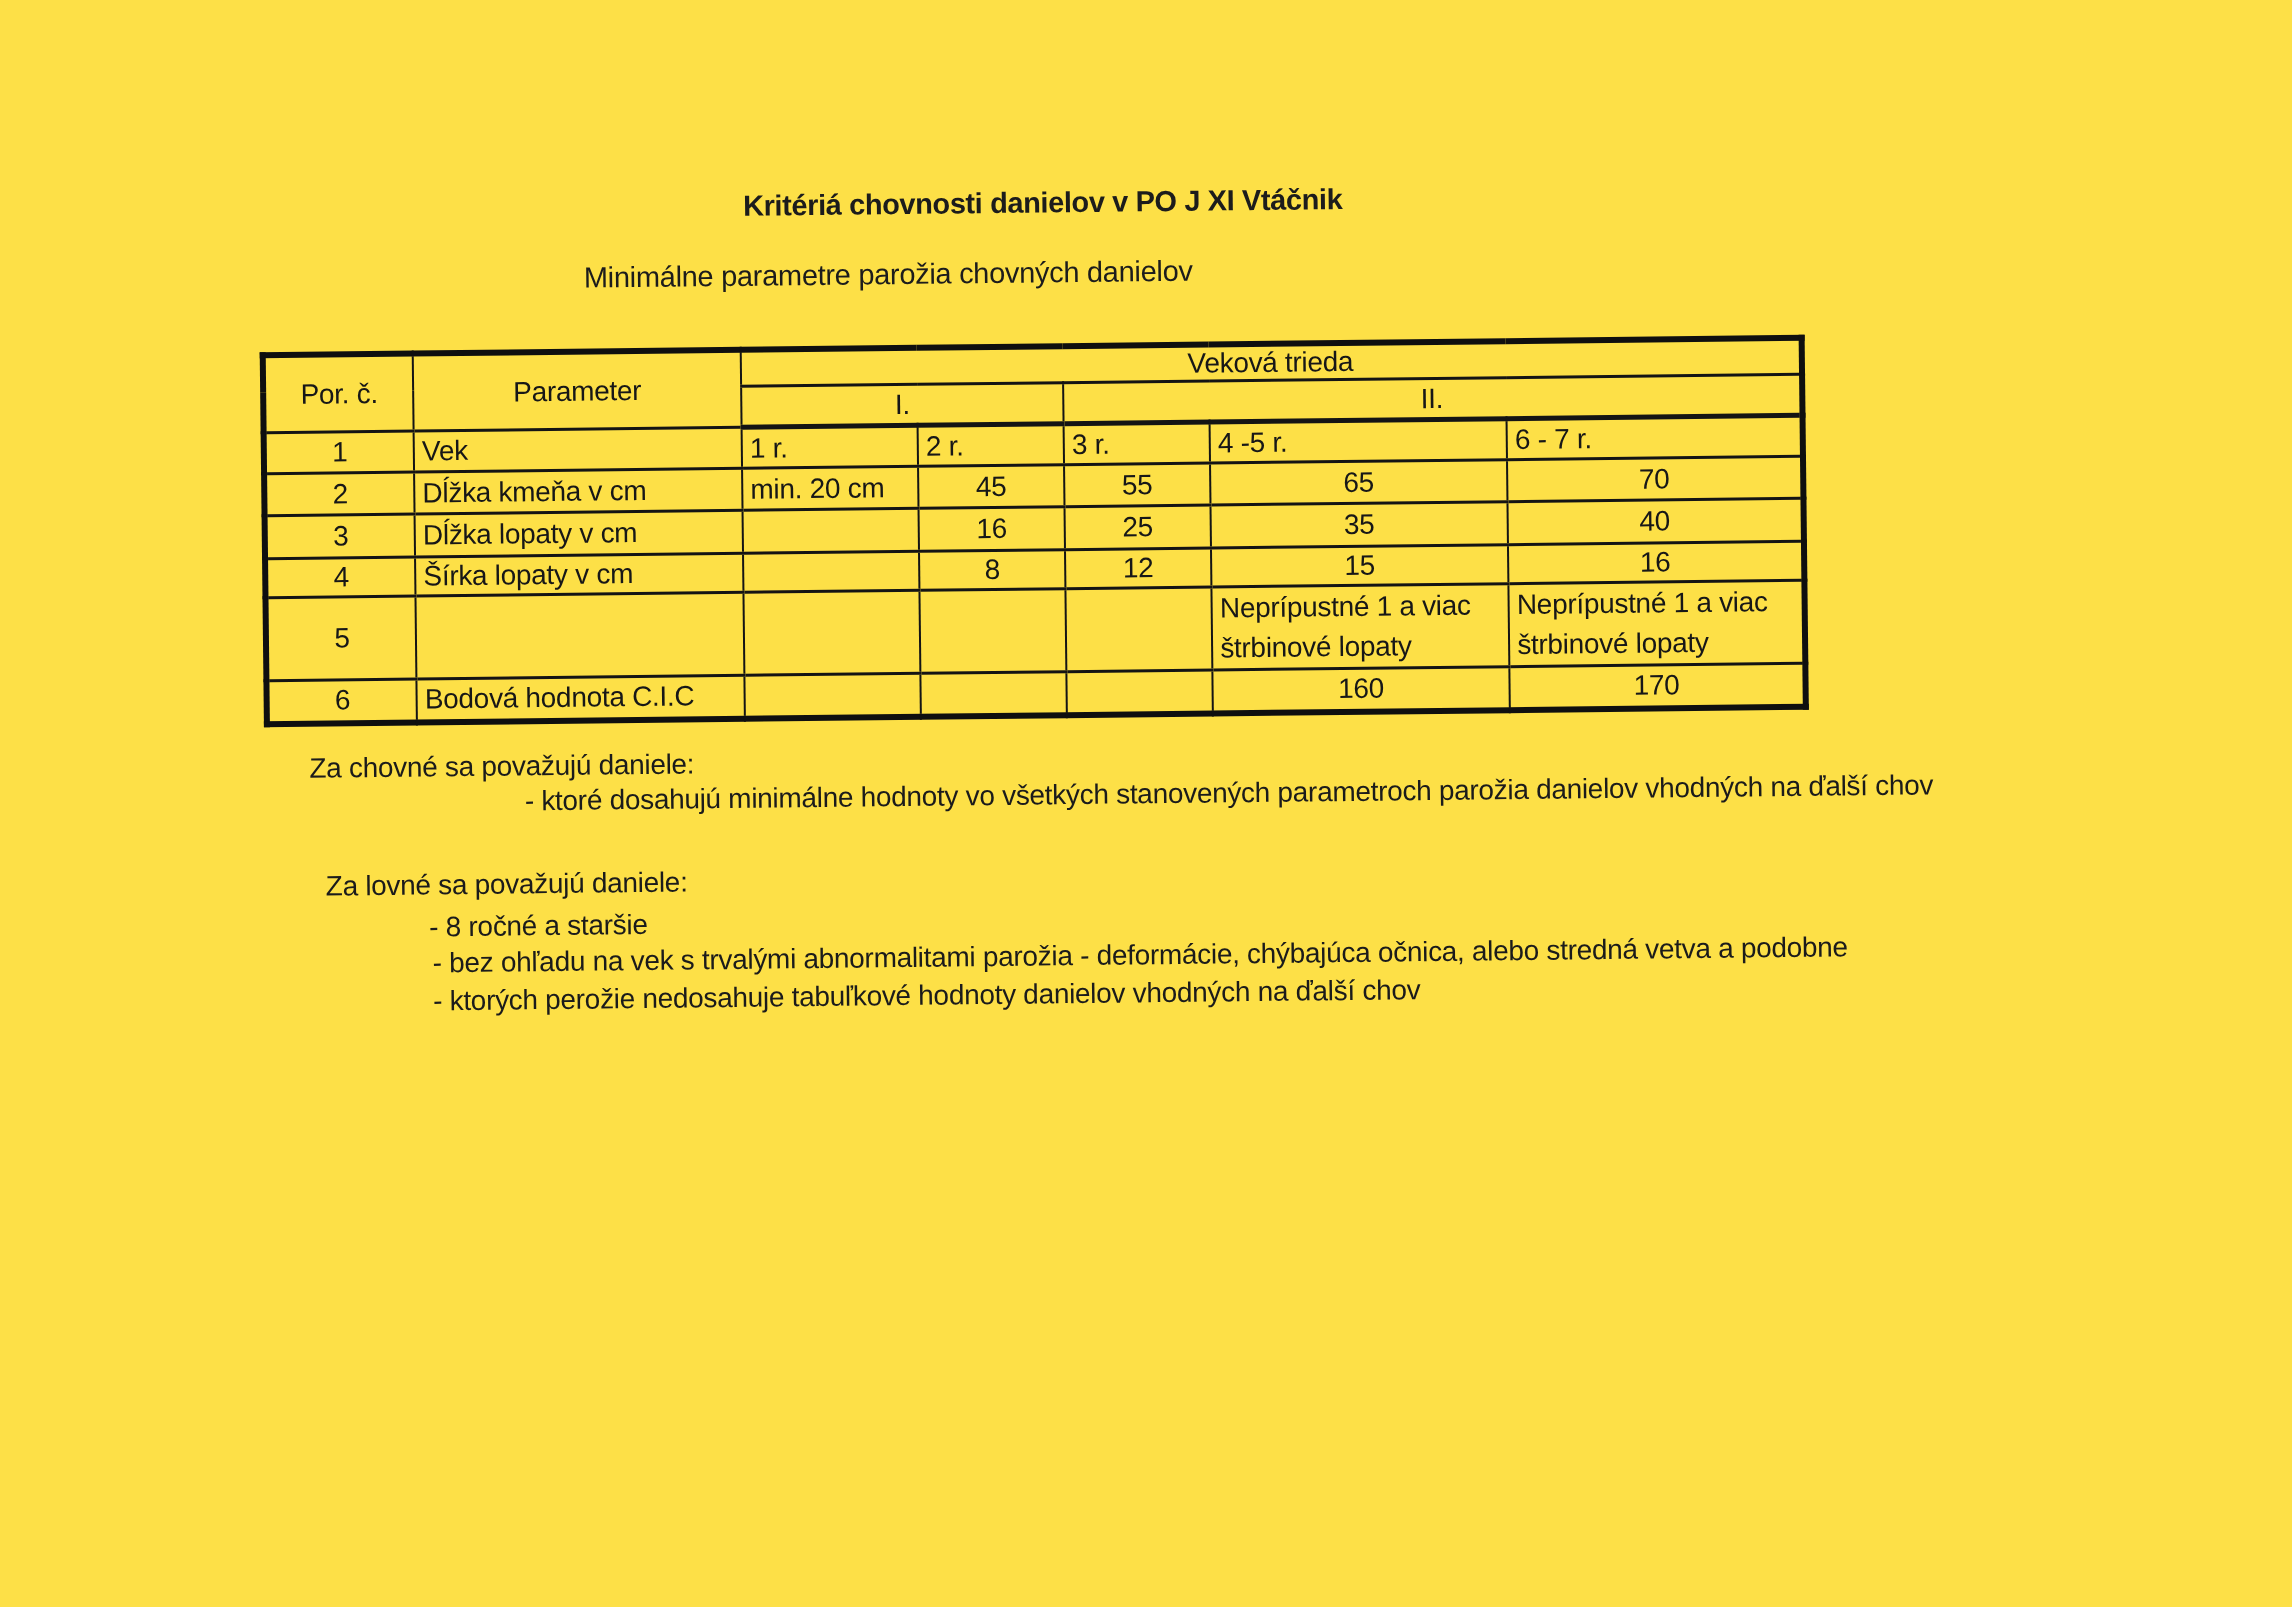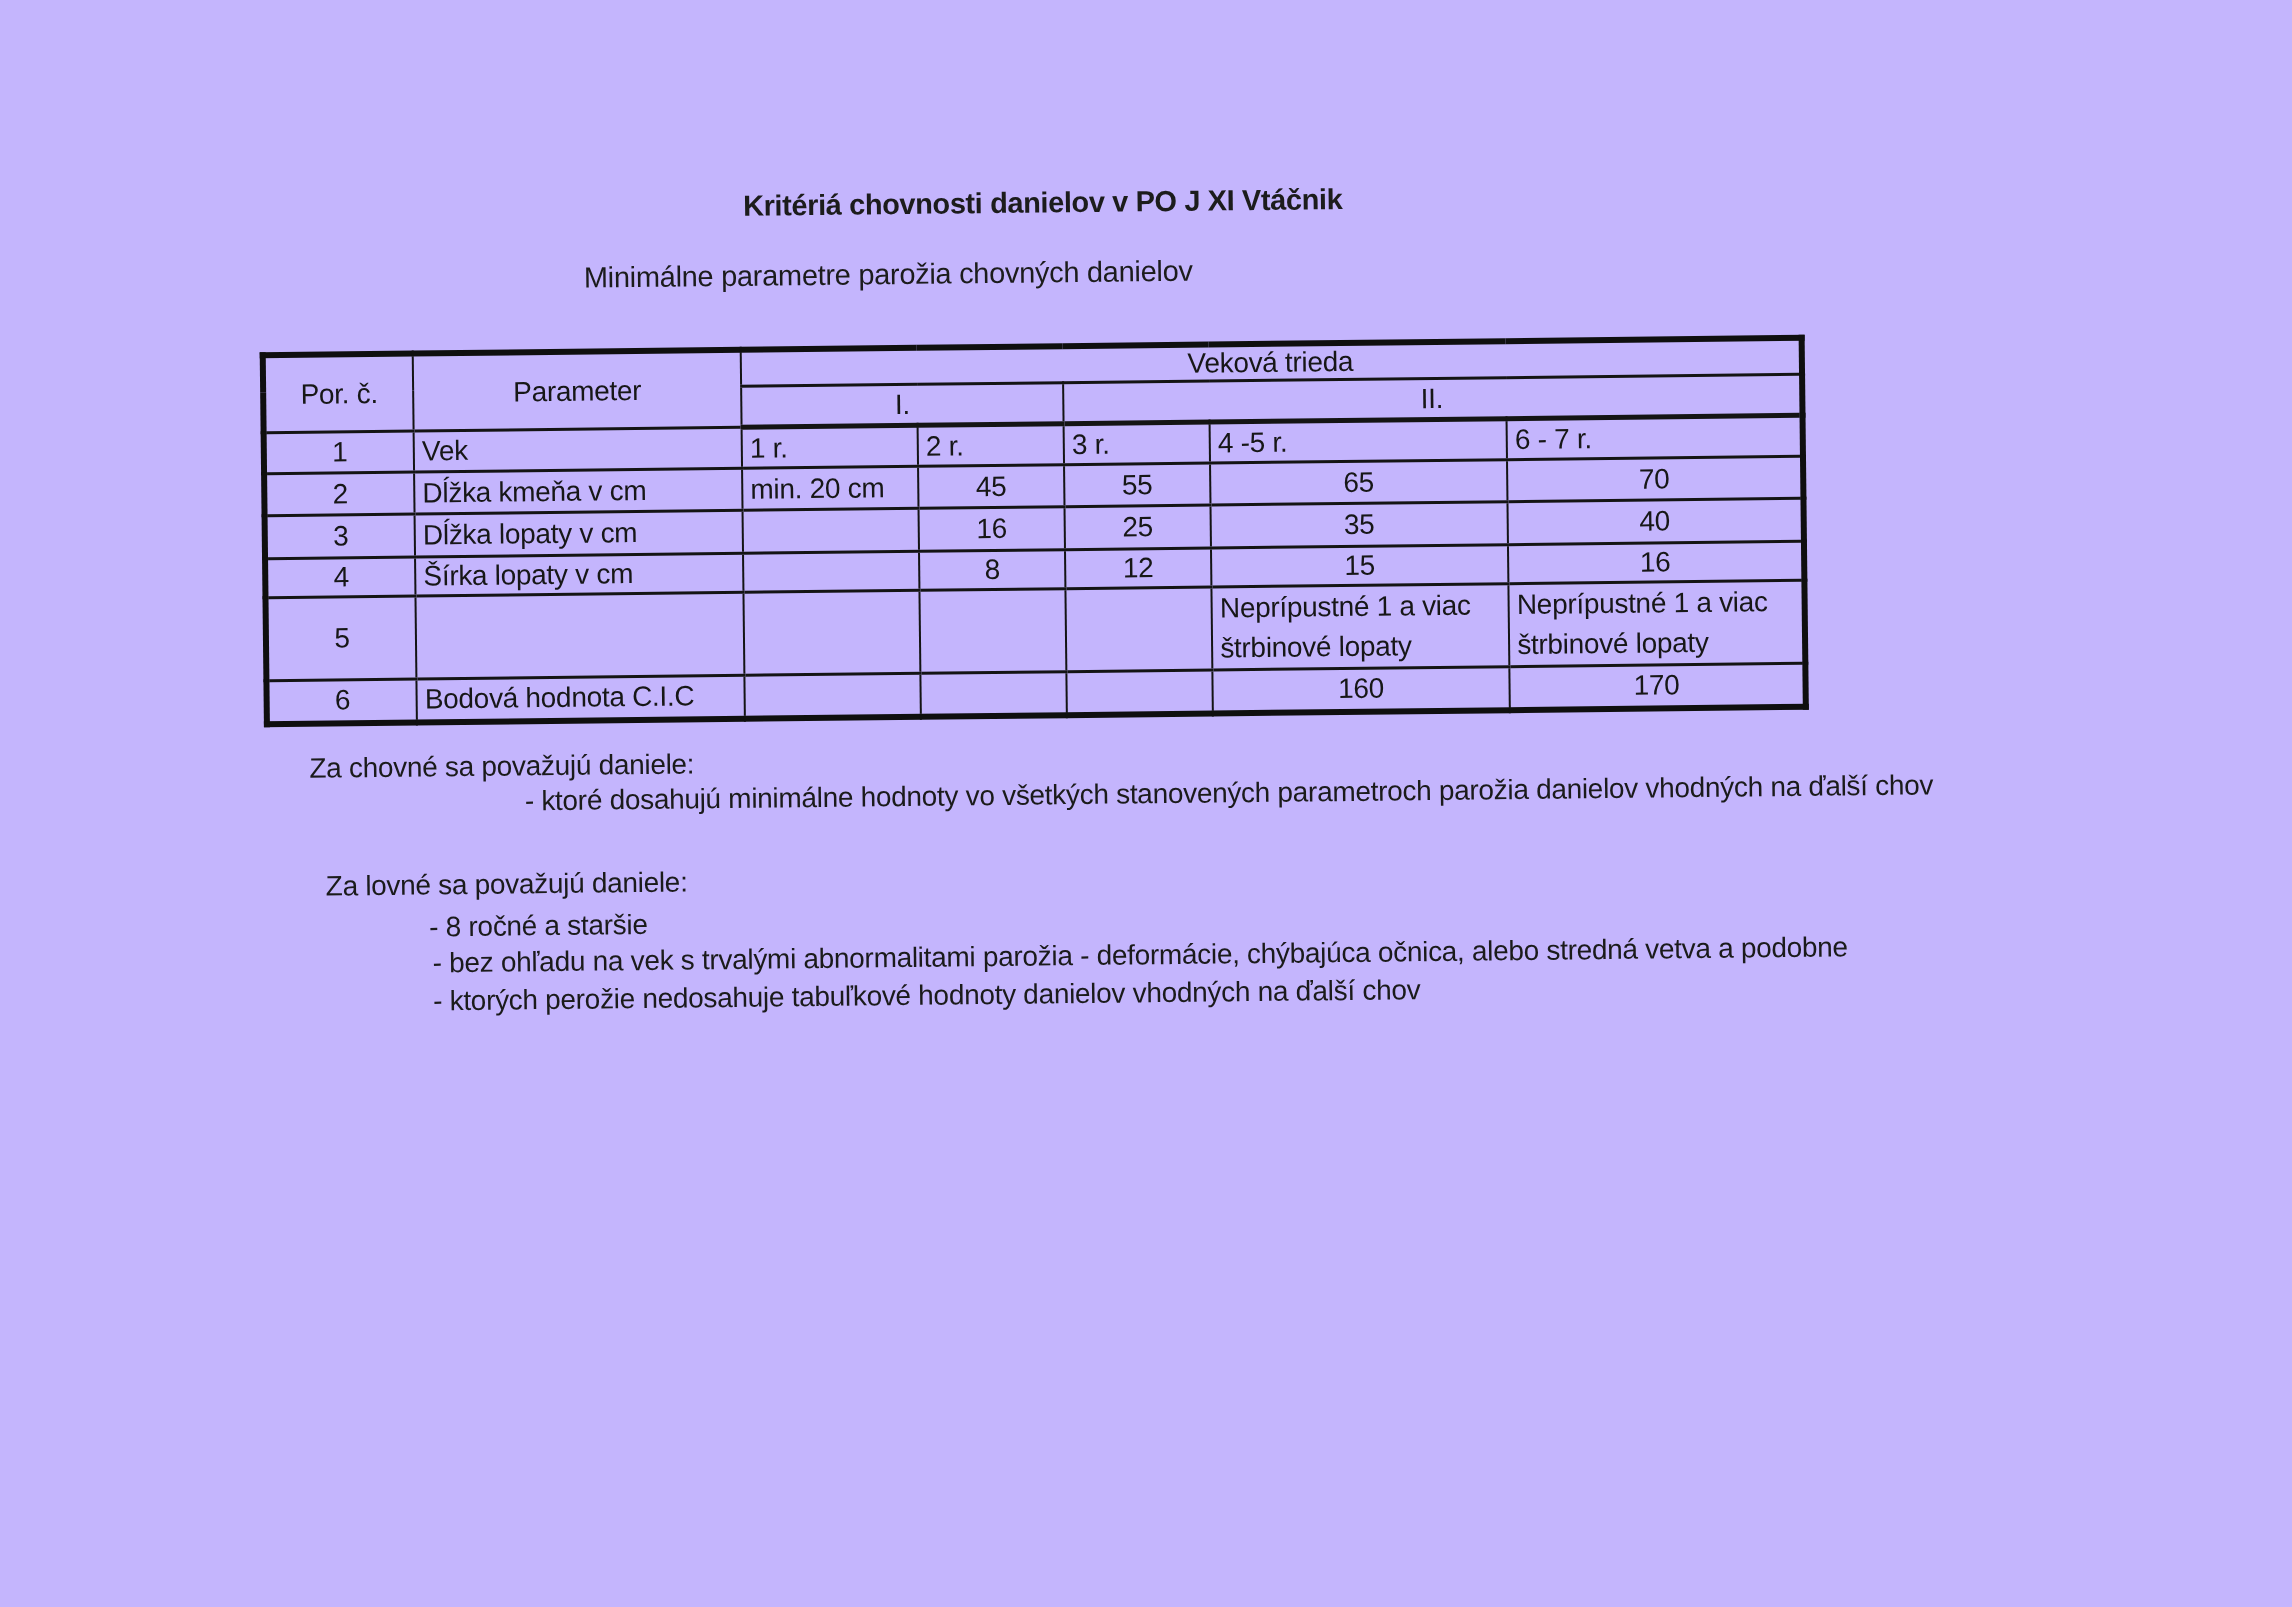--- a/index.html
+++ b/index.html
@@ -4,21 +4,21 @@
 <style>
   html,body{margin:0;padding:0;}
   body{
     width:2293px;height:1608px;
     background:#ffffff;
     font-family:"Liberation Sans", sans-serif;
     color:#1c1c1c;
     overflow:hidden;
     position:relative;
   }
-  .page{position:absolute;inset:0;background:#c4b5fd;}
+  .page{position:absolute;inset:0;background:#fde047;}
   
   .sheet{
     position:absolute;inset:0;
     transform:rotate(-0.65deg);
     transform-origin:287px 555px;
   }
   .title{
     position:absolute;left:747px;top:195px;
     font-size:29px;font-weight:bold;letter-spacing:-0.4px;
     margin:0;white-space:nowrap;

